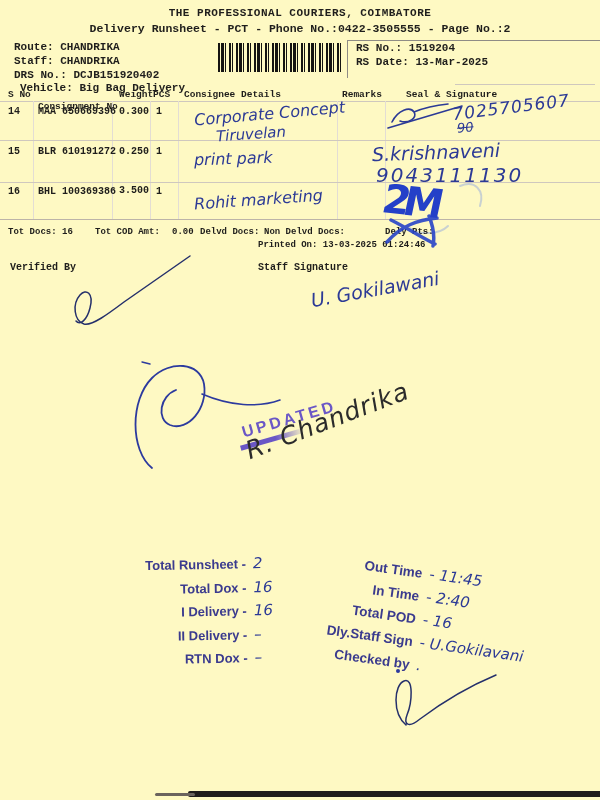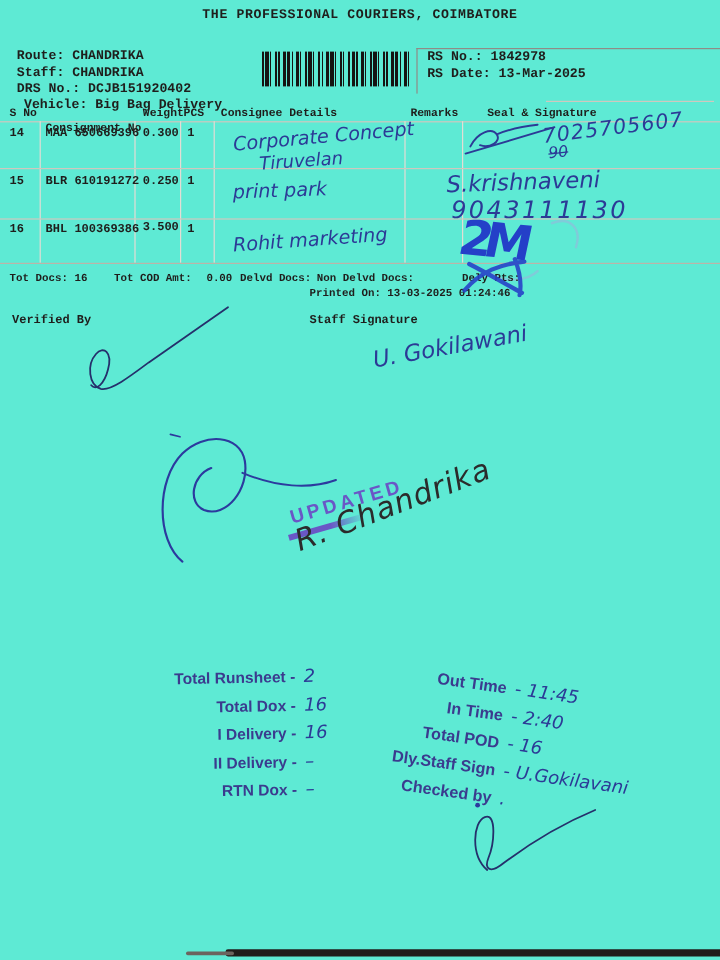--- a/index.html
+++ b/index.html
@@ -1,16 +1,16 @@
 <!DOCTYPE html>
 <html><head>
 <meta charset="utf-8">
 <style>
   html,body{margin:0;padding:0;background:#e8e8e8;}
-  #page{position:relative;width:600px;height:800px;background:#5eead4;overflow:hidden;
+  #page{position:relative;width:600px;height:800px;background:#fef9c3;overflow:hidden;
         font-family:"Liberation Mono",monospace;}
   .abs{position:absolute;}
   .mono{font-family:"Liberation Mono",monospace;font-weight:bold;color:#1f1e1c;white-space:pre;}
   .hand{font-family:"DejaVu Sans",sans-serif;font-style:italic;color:#2c3a96;white-space:nowrap;}
   .handblk{font-family:"DejaVu Sans",sans-serif;font-style:italic;color:#2b2b2b;white-space:nowrap;}
   .stamp{font-family:"Liberation Sans",sans-serif;font-weight:bold;color:#3b3b8e;white-space:nowrap;}
   .hline{position:absolute;height:1px;background:#cfc8be;}
   .vline{position:absolute;width:1px;background:#e3ddd4;}
   .center{left:0;right:0;text-align:center;}
   .barcode{background:
@@ -25,30 +25,31 @@
            background:linear-gradient(to right,#6a57c6 55%,rgba(106,87,198,0));}
   .strike{text-decoration:line-through;}
   svg{display:block;}
 </style>
 </head>
 <body>
 
 <div id="page">
 
   <div class="abs mono center" style="top:7px;font-size:11px;letter-spacing:.5px;">THE PROFESSIONAL COURIERS, COIMBATORE</div>
+  <div class="abs mono center" style="top:22px;font-size:11.5px;">Delivery Runsheet - PCT - Phone No.:0422-3505555 - Page No.:2</div>
 
   <div class="abs mono" style="left:14px;top:41px;font-size:11px;"><span>Route:</span> <span>CHANDRIKA</span></div>
   <div class="abs mono" style="left:14px;top:55px;font-size:11px;"><span>Staff:</span> <span>CHANDRIKA</span></div>
   <div class="abs mono" style="left:14px;top:69px;font-size:11px;"><span>DRS No.:</span> <span>DCJB151920402</span></div>
   <div class="abs mono" style="left:20px;top:82px;font-size:11px;"><span>Vehicle:</span> <span>Big Bag Delivery</span></div>
 
   <div class="abs barcode" style="left:218px;top:43px;width:126px;height:29px;"></div>
 
   <div class="abs rsbox" style="left:347px;top:40px;width:250px;height:36px;padding:1px 0 0 8px;">
-    <div class="mono" style="font-size:11px;"><span>RS No.:</span> <span>1842978</span></div>
+    <div class="mono" style="font-size:11px;"><span>RS No.:</span> <span>1519204</span></div>
     <div class="mono" style="font-size:11px;margin-top:2px;"><span>RS Date:</span> <span>13-Mar-2025</span></div>
   </div>
 
   <div class="hline" style="left:455px;top:84px;width:140px;"></div>
   <div class="abs mono" style="left:8px;top:89px;font-size:9.5px;">S No</div>
   <div class="abs mono" style="left:38px;top:89px;font-size:9.5px;margin-top:12px;">Consignment No</div>
   <div class="abs mono" style="left:119px;top:89px;font-size:9.5px;">Weight</div>
   <div class="abs mono" style="left:153px;top:89px;font-size:9.5px;">PCS</div>
   <div class="abs mono" style="left:184px;top:89px;font-size:9.5px;">Consignee Details</div>
   <div class="abs mono" style="left:342px;top:89px;font-size:9.5px;">Remarks</div>

